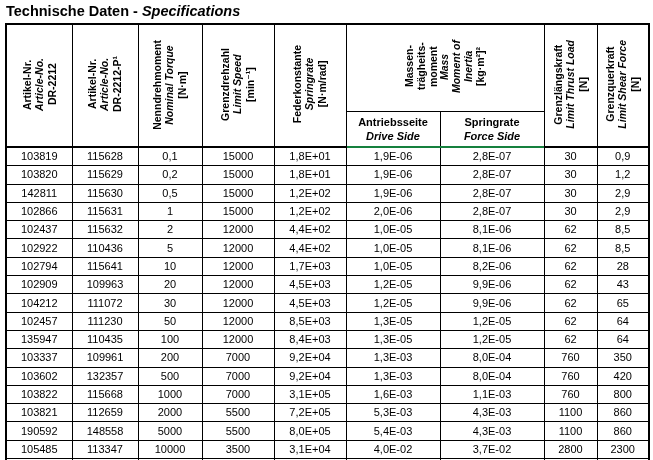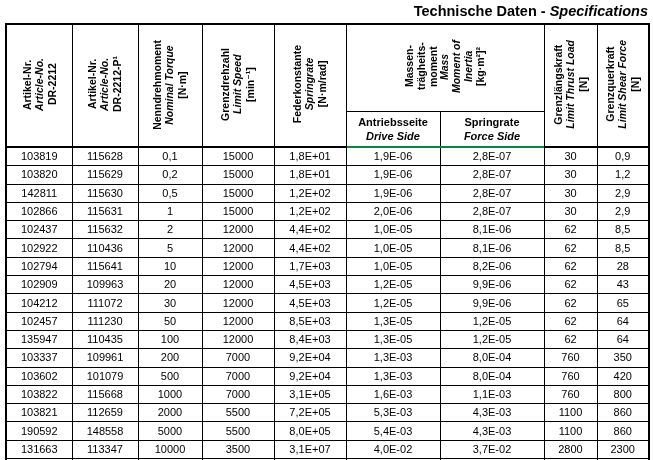--- a/index.html
+++ b/index.html
@@ -2,21 +2,21 @@
 <html><head>
 <meta charset="utf-8">
 <style>
   html,body{margin:0;padding:0;background:#fff;}
   .page{
     width:653px;height:460px;box-sizing:border-box;
     background:#fff;color:#000;
     font-family:"Liberation Sans","DejaVu Sans",sans-serif;
     padding:3px 5px 0 5px;overflow:hidden;
   }
-  .title{font-size:14.5px;font-weight:bold;margin:0 0 4px 1px;white-space:nowrap;text-align:right;}
+  .title{font-size:14.5px;font-weight:bold;margin:0 0 4px 1px;white-space:nowrap;}
   .title .sep{display:inline;}
   .it{font-style:italic;}
   table.specs{
     border-collapse:collapse;table-layout:fixed;width:643px;
     border:2px solid #000;
   }
   .specs th,.specs td{
     border:1px solid #000;padding:0;text-align:center;vertical-align:middle;
     overflow:hidden;
   }
@@ -262,21 +262,21 @@
           <td>200</td>
           <td>7000</td>
           <td>9,2E+04</td>
           <td>1,3E-03</td>
           <td>8,0E-04</td>
           <td>760</td>
           <td>350</td>
         </tr>
         <tr>
           <td>103602</td>
-          <td>101079</td>
+          <td>132357</td>
           <td>500</td>
           <td>7000</td>
           <td>9,2E+04</td>
           <td>1,3E-03</td>
           <td>8,0E-04</td>
           <td>760</td>
           <td>420</td>
         </tr>
         <tr>
           <td>103822</td>
@@ -305,25 +305,25 @@
           <td>148558</td>
           <td>5000</td>
           <td>5500</td>
           <td>8,0E+05</td>
           <td>5,4E-03</td>
           <td>4,3E-03</td>
           <td>1100</td>
           <td>860</td>
         </tr>
         <tr>
-          <td>131663</td>
+          <td>105485</td>
           <td>113347</td>
           <td>10000</td>
           <td>3500</td>
-          <td>3,1E+07</td>
+          <td>3,1E+04</td>
           <td>4,0E-02</td>
           <td>3,7E-02</td>
           <td>2800</td>
           <td>2300</td>
         </tr>
         <tr>
           <td>105486</td>
           <td>113348</td>
           <td>20000</td>
           <td>3500</td>

